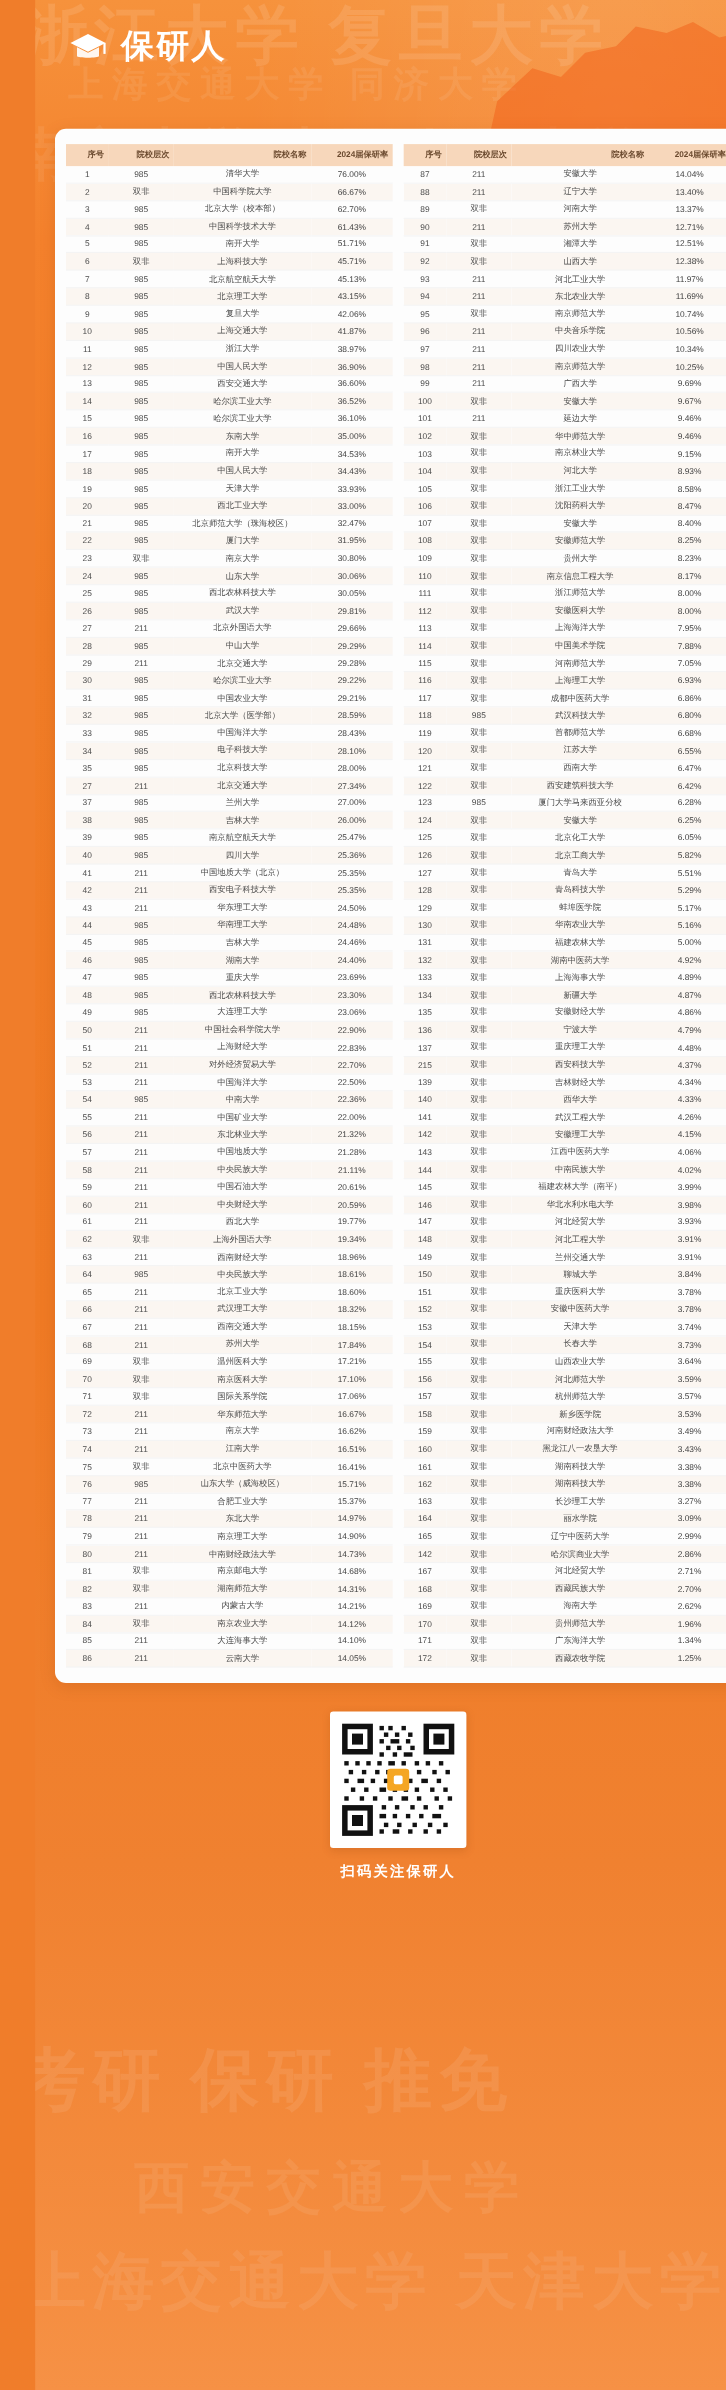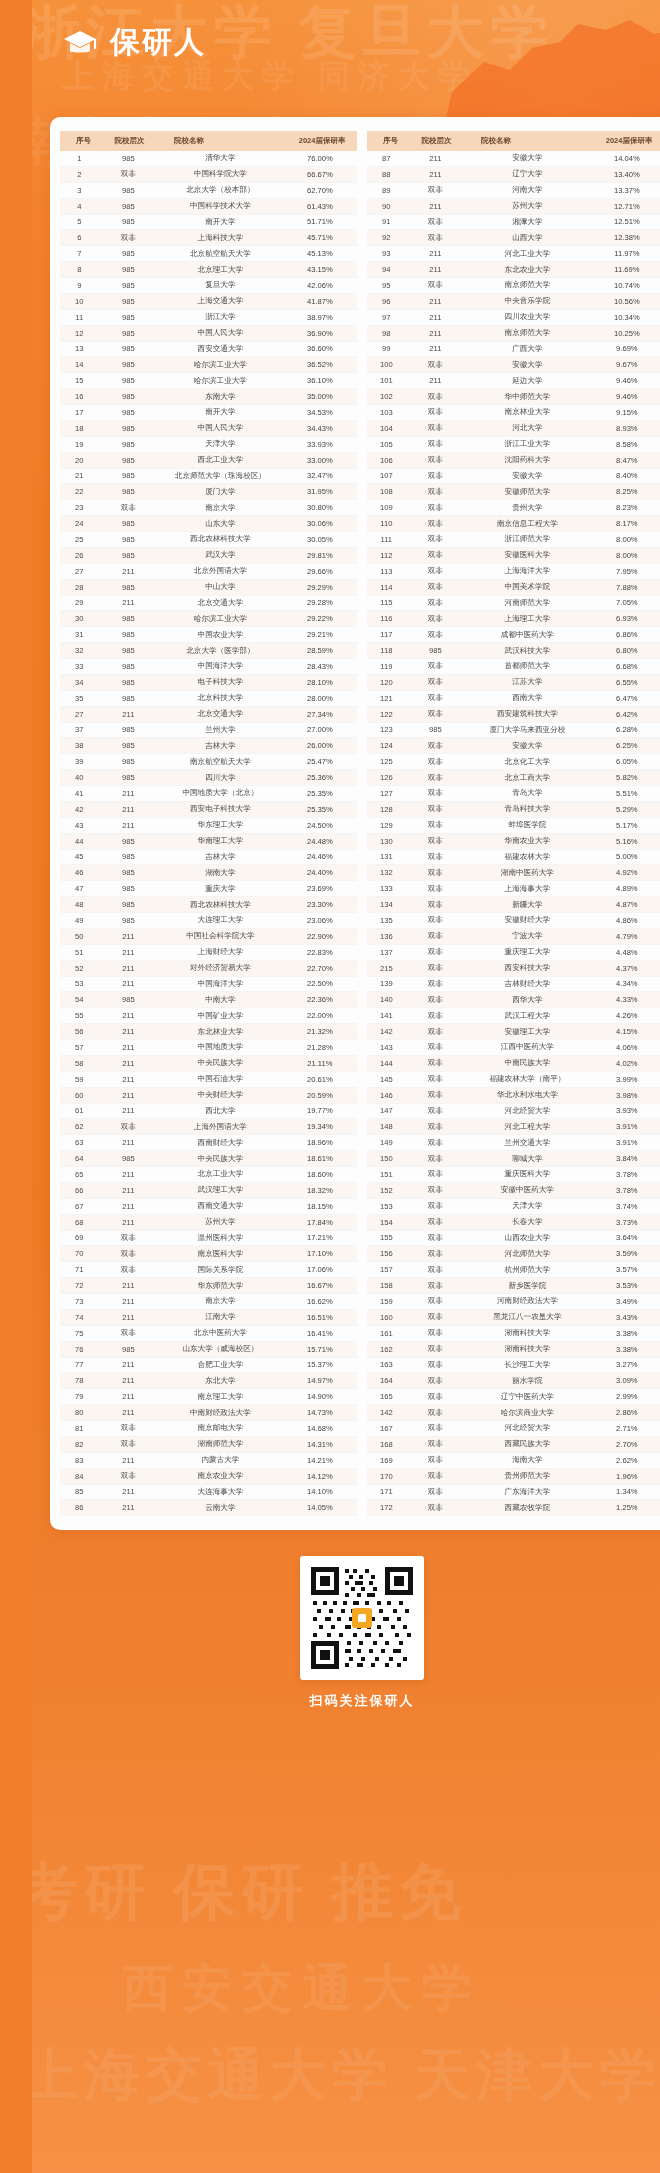--- a/index.html
+++ b/index.html
@@ -99,22 +99,22 @@
   table {
     width: 100%;
     border-collapse: collapse;
     table-layout: fixed;
   }
   thead th {
     background: #f7d7bb;
     color: #6b4a2f;
     font-size: 7.5px;
     font-weight: 700;
-    padding: 5px 16px;
-    text-align: left;
+    padding: 5px 4px;
+    text-align: right;
     white-space: nowrap;
   }
   tbody td {
     font-size: 7.6px;
     color: #4a4a4a;
     padding: 2.45px 2px;
     text-align: center;
     white-space: nowrap;
     overflow: hidden;
     text-overflow: ellipsis;

